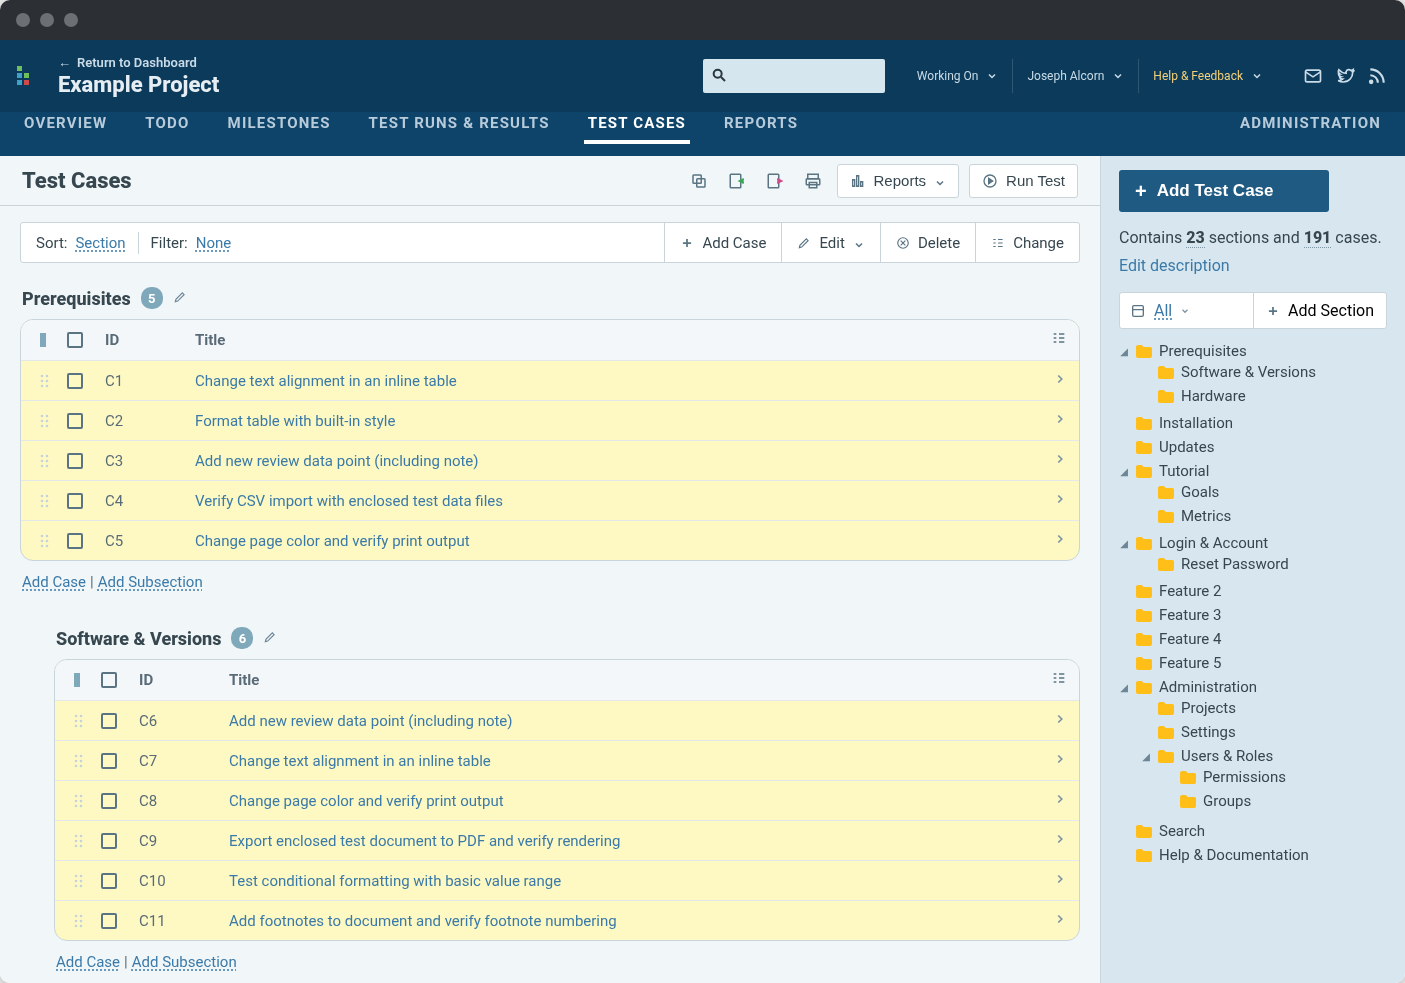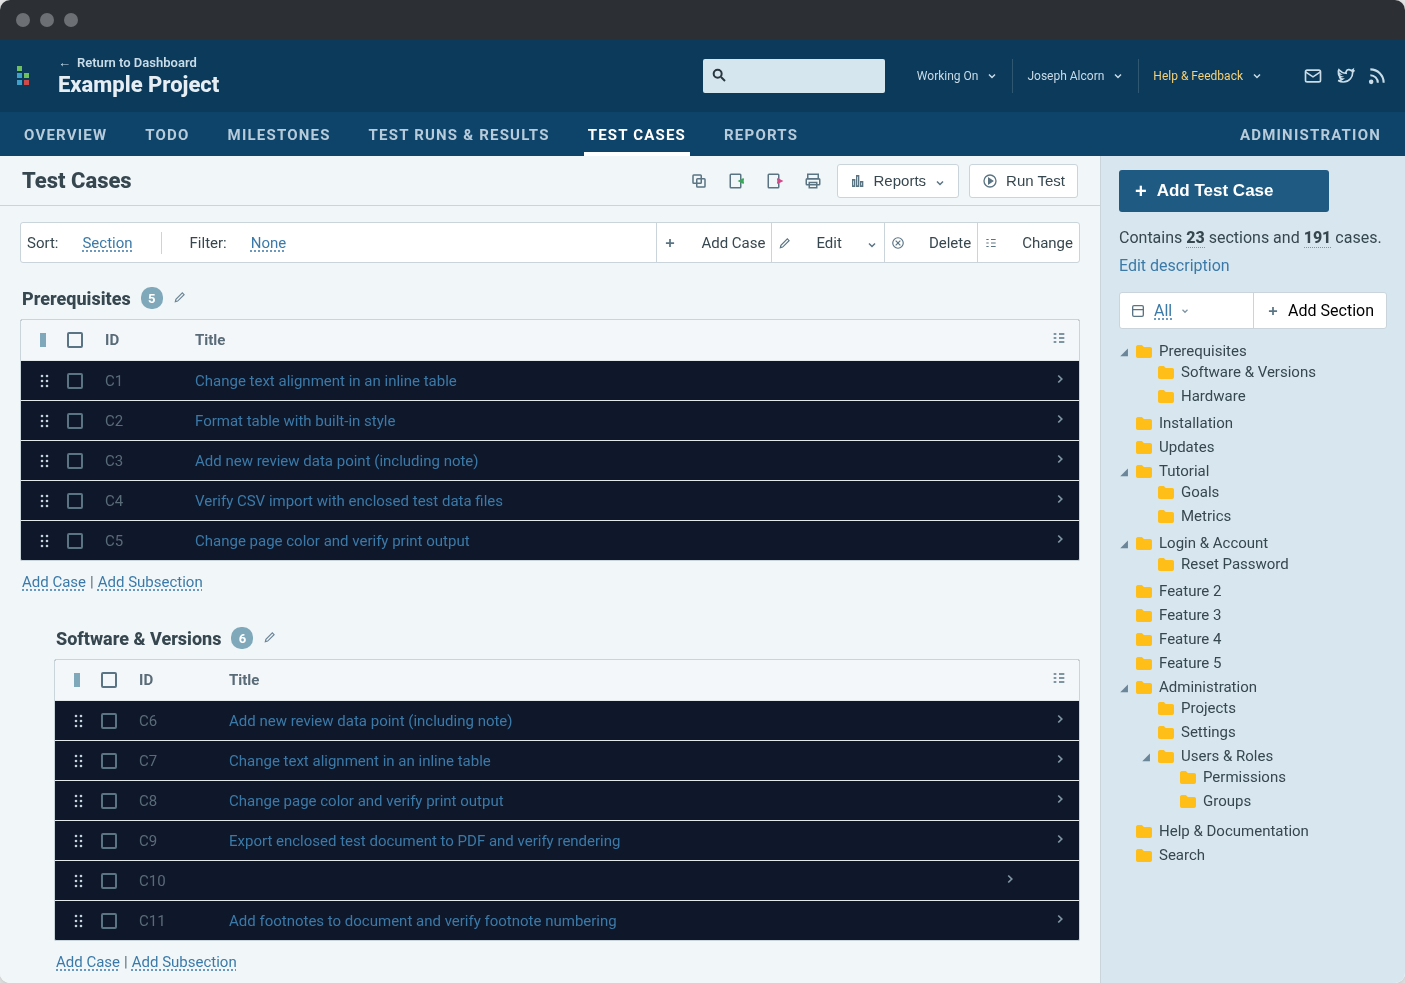--- a/index.html
+++ b/index.html
@@ -37,54 +37,54 @@
   .topmenu{display:flex;gap:0;align-items:center;color:#c9dce8;font-size:12px;}
   .topmenu .item{padding:0 14px;height:34px;display:flex;align-items:center;gap:8px;border-left:1px solid rgba(255,255,255,.15);cursor:pointer}
   .topmenu .item:first-child{border-left:none}
   .topmenu .help{color:#f3d07a}
   .chev{width:12px;height:12px;display:inline-block;}
   .chev svg{stroke:#c9dce8;}
   .topicons{display:flex;gap:12px;align-items:center;color:#c9dce8;margin-left:8px}
   .topicons .ic{width:20px;height:20px;display:inline-flex;align-items:center;justify-content:center}
   .topicons svg{stroke:#c9dce8;fill:none}
   
-  .tabsbar{background:var(--navy2);height:44px;display:flex;align-items:flex-end;padding:0 20px;gap:30px;color:#b7cbdb;font-size:15px;letter-spacing:.08em;font-weight:700;}
+  .tabsbar{background:var(--navy2);height:44px;display:flex;align-items:flex-end;padding:12px 20px;gap:30px;color:#b7cbdb;font-size:15px;letter-spacing:.08em;font-weight:700;}
   .tabsbar .tab{padding:12px 4px;cursor:pointer;color:#b7cbdb;text-transform:uppercase}
   .tabsbar .tab.active{color:#fff;border-bottom:4px solid #fff;padding-bottom:8px}
   .tabsbar .spacer{flex:1}
   
   .body{flex:1;display:grid;grid-template-columns:1fr 304px;min-height:0;background:#f1f6f9}
   .main{background:#f1f6f9;min-width:0;display:flex;flex-direction:column;border-right:1px solid var(--panel-border);overflow:hidden}
   .mainhead{display:flex;align-items:center;height:52px;padding:0 22px;border-bottom:1px solid var(--panel-border);gap:10px;background:#f1f6f9}
   .pagetitle{font-size:22px;font-weight:800;color:var(--text-dark);}
   .mainhead .hspacer{flex:1}
   .iconbtn{width:28px;height:28px;display:inline-flex;align-items:center;justify-content:center;color:var(--text-med);cursor:pointer}
   .iconbtn svg{stroke:#5a7484;fill:none}
   .outlinebtn{height:34px;border:1px solid var(--panel-border);background:#fff;border-radius:3px;display:inline-flex;align-items:center;gap:8px;padding:0 12px;font-size:15px;color:var(--text-dark);cursor:pointer}
   .outlinebtn svg{stroke:#5a7484;fill:none}
   .outlinebtn .chev svg{stroke:#5a7484}
   
   .toolbar{display:flex;align-items:stretch;height:42px;margin:16px 20px 0 20px;border:1px solid var(--panel-border);background:#fff;border-radius:3px;overflow:hidden}
-  .toolbar .seg{display:flex;align-items:center;padding:0 6px;border-left:1px solid var(--panel-border);color:var(--text-dark);gap:24px;font-size:15px;cursor:pointer;white-space:nowrap}
+  .toolbar .seg{display:flex;align-items:center;padding:0 15px;border-left:1px solid var(--panel-border);color:var(--text-dark);gap:8px;font-size:15px;cursor:pointer;white-space:nowrap}
   .toolbar .seg:first-child{border-left:none}
   .toolbar .filler{flex:1;border-left:none}
   .toolbar .lbl{color:var(--text-dark);}
   .toolbar .val{color:var(--link);text-decoration:underline dotted;text-underline-offset:3px}
   .toolbar .sep{height:22px;border-left:1px solid var(--panel-border);margin:0 4px}
   .muted{color:#9aaab5}
   .toolbar svg{stroke:#5a7484;fill:none}
   
   .section{margin:14px 20px 0 20px}
   .section.sub{margin-left:54px}
   .section-head{display:flex;align-items:center;gap:10px;padding:10px 2px}
   .section-title{font-size:18px;font-weight:800;color:var(--text-dark)}
   .count{background:var(--badge);color:#fff;border-radius:10px;min-width:22px;height:22px;display:inline-flex;align-items:center;justify-content:center;font-size:13px;font-weight:700;padding:0 6px}
   .editicon{color:#6b8698}
   
-  .tbl{border:1px solid var(--panel-border);border-radius:2px;background:#0f172a;overflow:hidden}
+  .tbl{border:1px solid var(--panel-border);border-radius:13px;background:#fef9c3;overflow:hidden}
   .tbl .thead,.tbl .trow{display:grid;grid-template-columns:24px 28px 80px 1fr 40px;align-items:center;padding:10px 12px;border-bottom:1px solid var(--row-border);gap:10px}
   .tbl .thead{background:#f3f7fa;color:var(--text-med);}
   .tbl .trow:last-child{border-bottom:none}
   .thead .th{font-size:15px;color:var(--text-med);font-weight:700}
   .handle{color:#b4c5d0;display:inline-flex;align-items:center;justify-content:center}
   .checkbox{width:16px;height:16px;border:2px solid #5a7484;border-radius:2px}
   .id{color:var(--text-med);font-size:15px}
   .title{color:var(--link);font-size:15px}
   .rowchev{color:#7e95a4;justify-self:end}
   .rowchev svg{stroke:#7e95a4;fill:none}
@@ -532,20 +532,21 @@
                   <circle cx="2" cy="2" r="1.3"></circle>
                   <circle cx="7" cy="2" r="1.3"></circle>
                   <circle cx="2" cy="7" r="1.3"></circle>
                   <circle cx="7" cy="7" r="1.3"></circle>
                   <circle cx="2" cy="12" r="1.3"></circle>
                   <circle cx="7" cy="12" r="1.3"></circle>
                 </svg>
               </span>
               <span class="checkbox"></span>
               <span class="id">C10</span>
+              <span class="title">Test conditional formatting with basic value range</span>
               <span class="rowchev"><svg width="14" height="14" viewBox="0 0 24 24" stroke-width="3">
                   <polyline points="9 6 15 12 9 18"></polyline>
                 </svg></span>
             </div>
             <div class="trow">
               <span class="handle">
                 <svg width="10" height="14" viewBox="0 0 10 14" fill="#c3d2db">
                   <circle cx="2" cy="2" r="1.3"></circle>
                   <circle cx="7" cy="2" r="1.3"></circle>
                   <circle cx="2" cy="7" r="1.3"></circle>
@@ -832,31 +833,31 @@
               </ul>
             </li>
             <li>
               <div class="node">
                 <span class="caret empty">·</span>
                 <span class="folder">
                   <svg width="16" height="13" viewBox="0 0 16 13">
                     <path d="M0 2c0-1 .8-2 1.8-2h4l2 2h6.4c1 0 1.8.8 1.8 1.8V11c0 1-.8 2-1.8 2H1.8C.8 13 0 12 0 11z" fill="#ffbe18"></path>
                   </svg>
                 </span>
+                <span>Search</span>
+              </div>
+            </li>
+            <li>
+              <div class="node">
+                <span class="caret empty">·</span>
+                <span class="folder">
+                  <svg width="16" height="13" viewBox="0 0 16 13">
+                    <path d="M0 2c0-1 .8-2 1.8-2h4l2 2h6.4c1 0 1.8.8 1.8 1.8V11c0 1-.8 2-1.8 2H1.8C.8 13 0 12 0 11z" fill="#ffbe18"></path>
+                  </svg>
+                </span>
                 <span>Help &amp; Documentation</span>
-              </div>
-            </li>
-            <li>
-              <div class="node">
-                <span class="caret empty">·</span>
-                <span class="folder">
-                  <svg width="16" height="13" viewBox="0 0 16 13">
-                    <path d="M0 2c0-1 .8-2 1.8-2h4l2 2h6.4c1 0 1.8.8 1.8 1.8V11c0 1-.8 2-1.8 2H1.8C.8 13 0 12 0 11z" fill="#ffbe18"></path>
-                  </svg>
-                </span>
-                <span>Search</span>
               </div>
             </li>
           </ul>
         </div>
     </div>
   </div>
 </div>
 
 </body></html>

